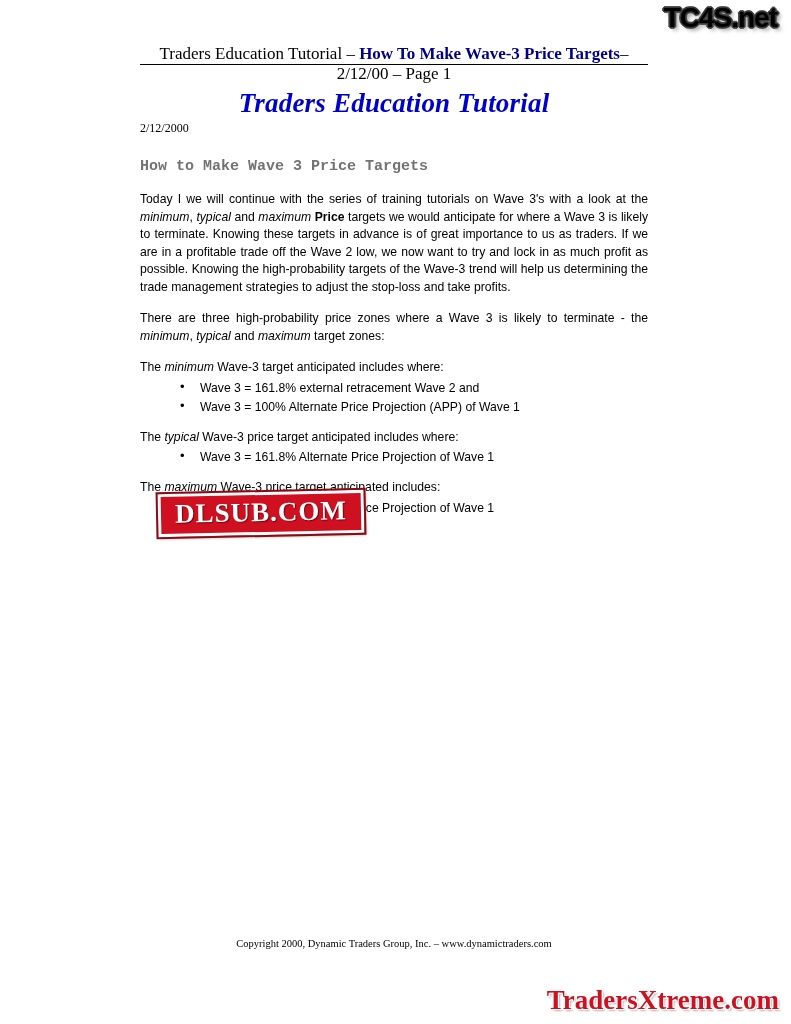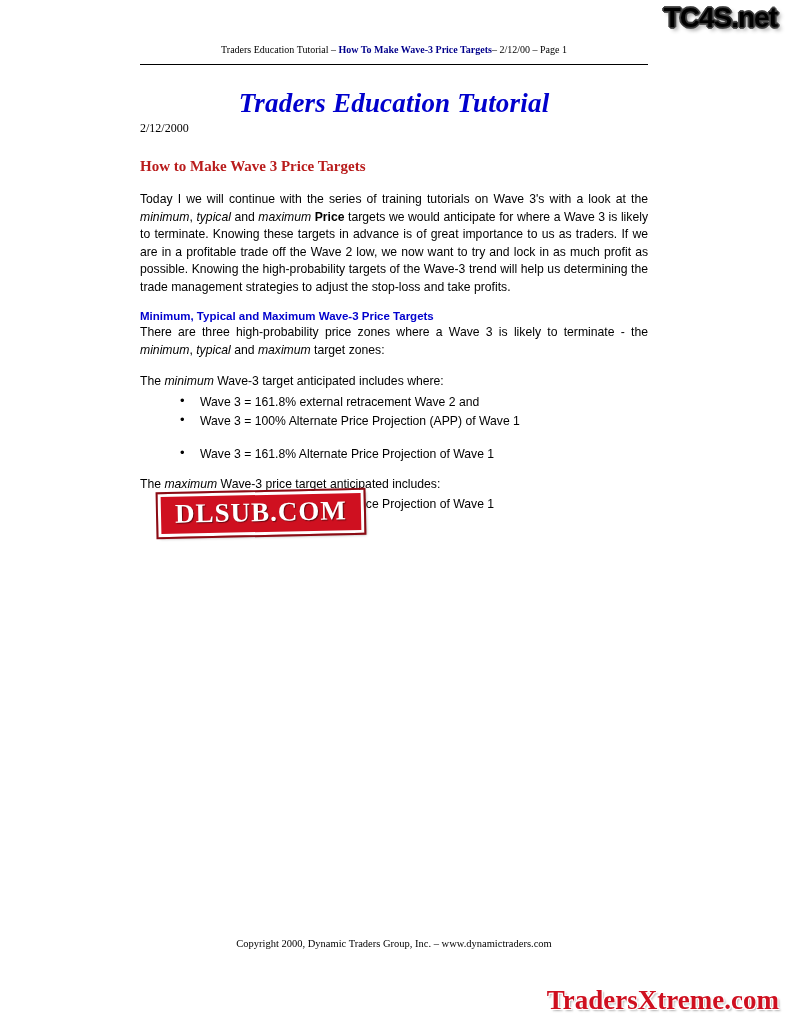--- a/index.html
+++ b/index.html
@@ -77,21 +77,21 @@
     height: 1024px;
   }
 
   .header {
     position: absolute;
     left: 140px;
     top: 44px;
     width: 508px;
     text-align: center;
     font-family: "Liberation Serif", serif;
-    font-size: 10px;
+    font-size: 17px;
     color: #000000;
   }
   .header .hl {
     color: #00008b;
     font-weight: bold;
   }
   .header-rule {
     position: absolute;
     left: 140px;
     top: 64px;
@@ -116,24 +116,24 @@
     letter-spacing: 0.2px;
     text-align: center;
   }
   .doc-date {
     font-family: "Liberation Serif", serif;
     font-size: 12px;
     color: #000000;
     margin-bottom: 22px;
   }
   .section-title {
-    font-family: Liberation Serif, serif;
+    font-family: Liberation Mono, monospace;
     font-weight: bold;
     font-size: 15px;
-    color: #b91c1c;
+    color: #737373;
     margin: 8px 0 16px 0;
   }
   .sub-title {
     font-family: "Liberation Sans", sans-serif;
     font-weight: bold;
     font-size: 11.5px;
     color: #0000cd;
     margin: 0 0 2px 0;
   }
   p.body {
@@ -197,32 +197,32 @@
 
   <div class="content">
 
     <div class="doc-title">Traders Education Tutorial</div>
     <div class="doc-date">2/12/2000</div>
 
     <div class="section-title">How to Make Wave 3 Price Targets</div>
 
     <p class="body">Today I we will continue with the series of training tutorials on Wave 3's with a look at the <em class="i">minimum</em>, <em class="i">typical</em> and <em class="i">maximum</em> <strong class="b">Price</strong> targets we would anticipate for where a Wave 3 is likely to terminate. Knowing these targets in advance is of great importance to us as traders. If we are in a profitable trade off the Wave 2 low, we now want to try and lock in as much profit as possible. Knowing the high-probability targets of the Wave-3 trend will help us determining the trade management strategies to adjust the stop-loss and take profits.</p>
 
-    <div class="sub-title">Minimum, Typical and Maximum Wave-3 Price Targets</div>
 
     <p class="body">There are three high-probability price zones where a Wave 3 is likely to terminate - the <em class="i">minimum</em>, <em class="i">typical</em> and <em class="i">maximum</em> target zones:</p>
 
     <p class="body nogap">The <em class="i">minimum</em> Wave-3 target anticipated includes where:</p>
     <ul class="bullets">
       <li>Wave 3 = 161.8% external retracement Wave 2 and</li>
       <li>Wave 3 = 100% Alternate Price Projection (APP) of Wave 1</li>
     </ul>
 
     <div class="spacer-12"></div>
 
+    <p class="body nogap">The <em class="i">typical</em> Wave-3 price target anticipated includes where:</p>
     <ul class="bullets">
       <li>Wave 3 = 161.8% Alternate Price Projection of Wave 1</li>
     </ul>
 
     <div class="spacer-12"></div>
 
     <p class="body nogap">The <em class="i">maximum</em> Wave-3 price target anticipated includes:</p>
     <ul class="bullets">
       <li>Wave 3 = 261.8% Alternate Price Projection of Wave 1</li>
     </ul>

